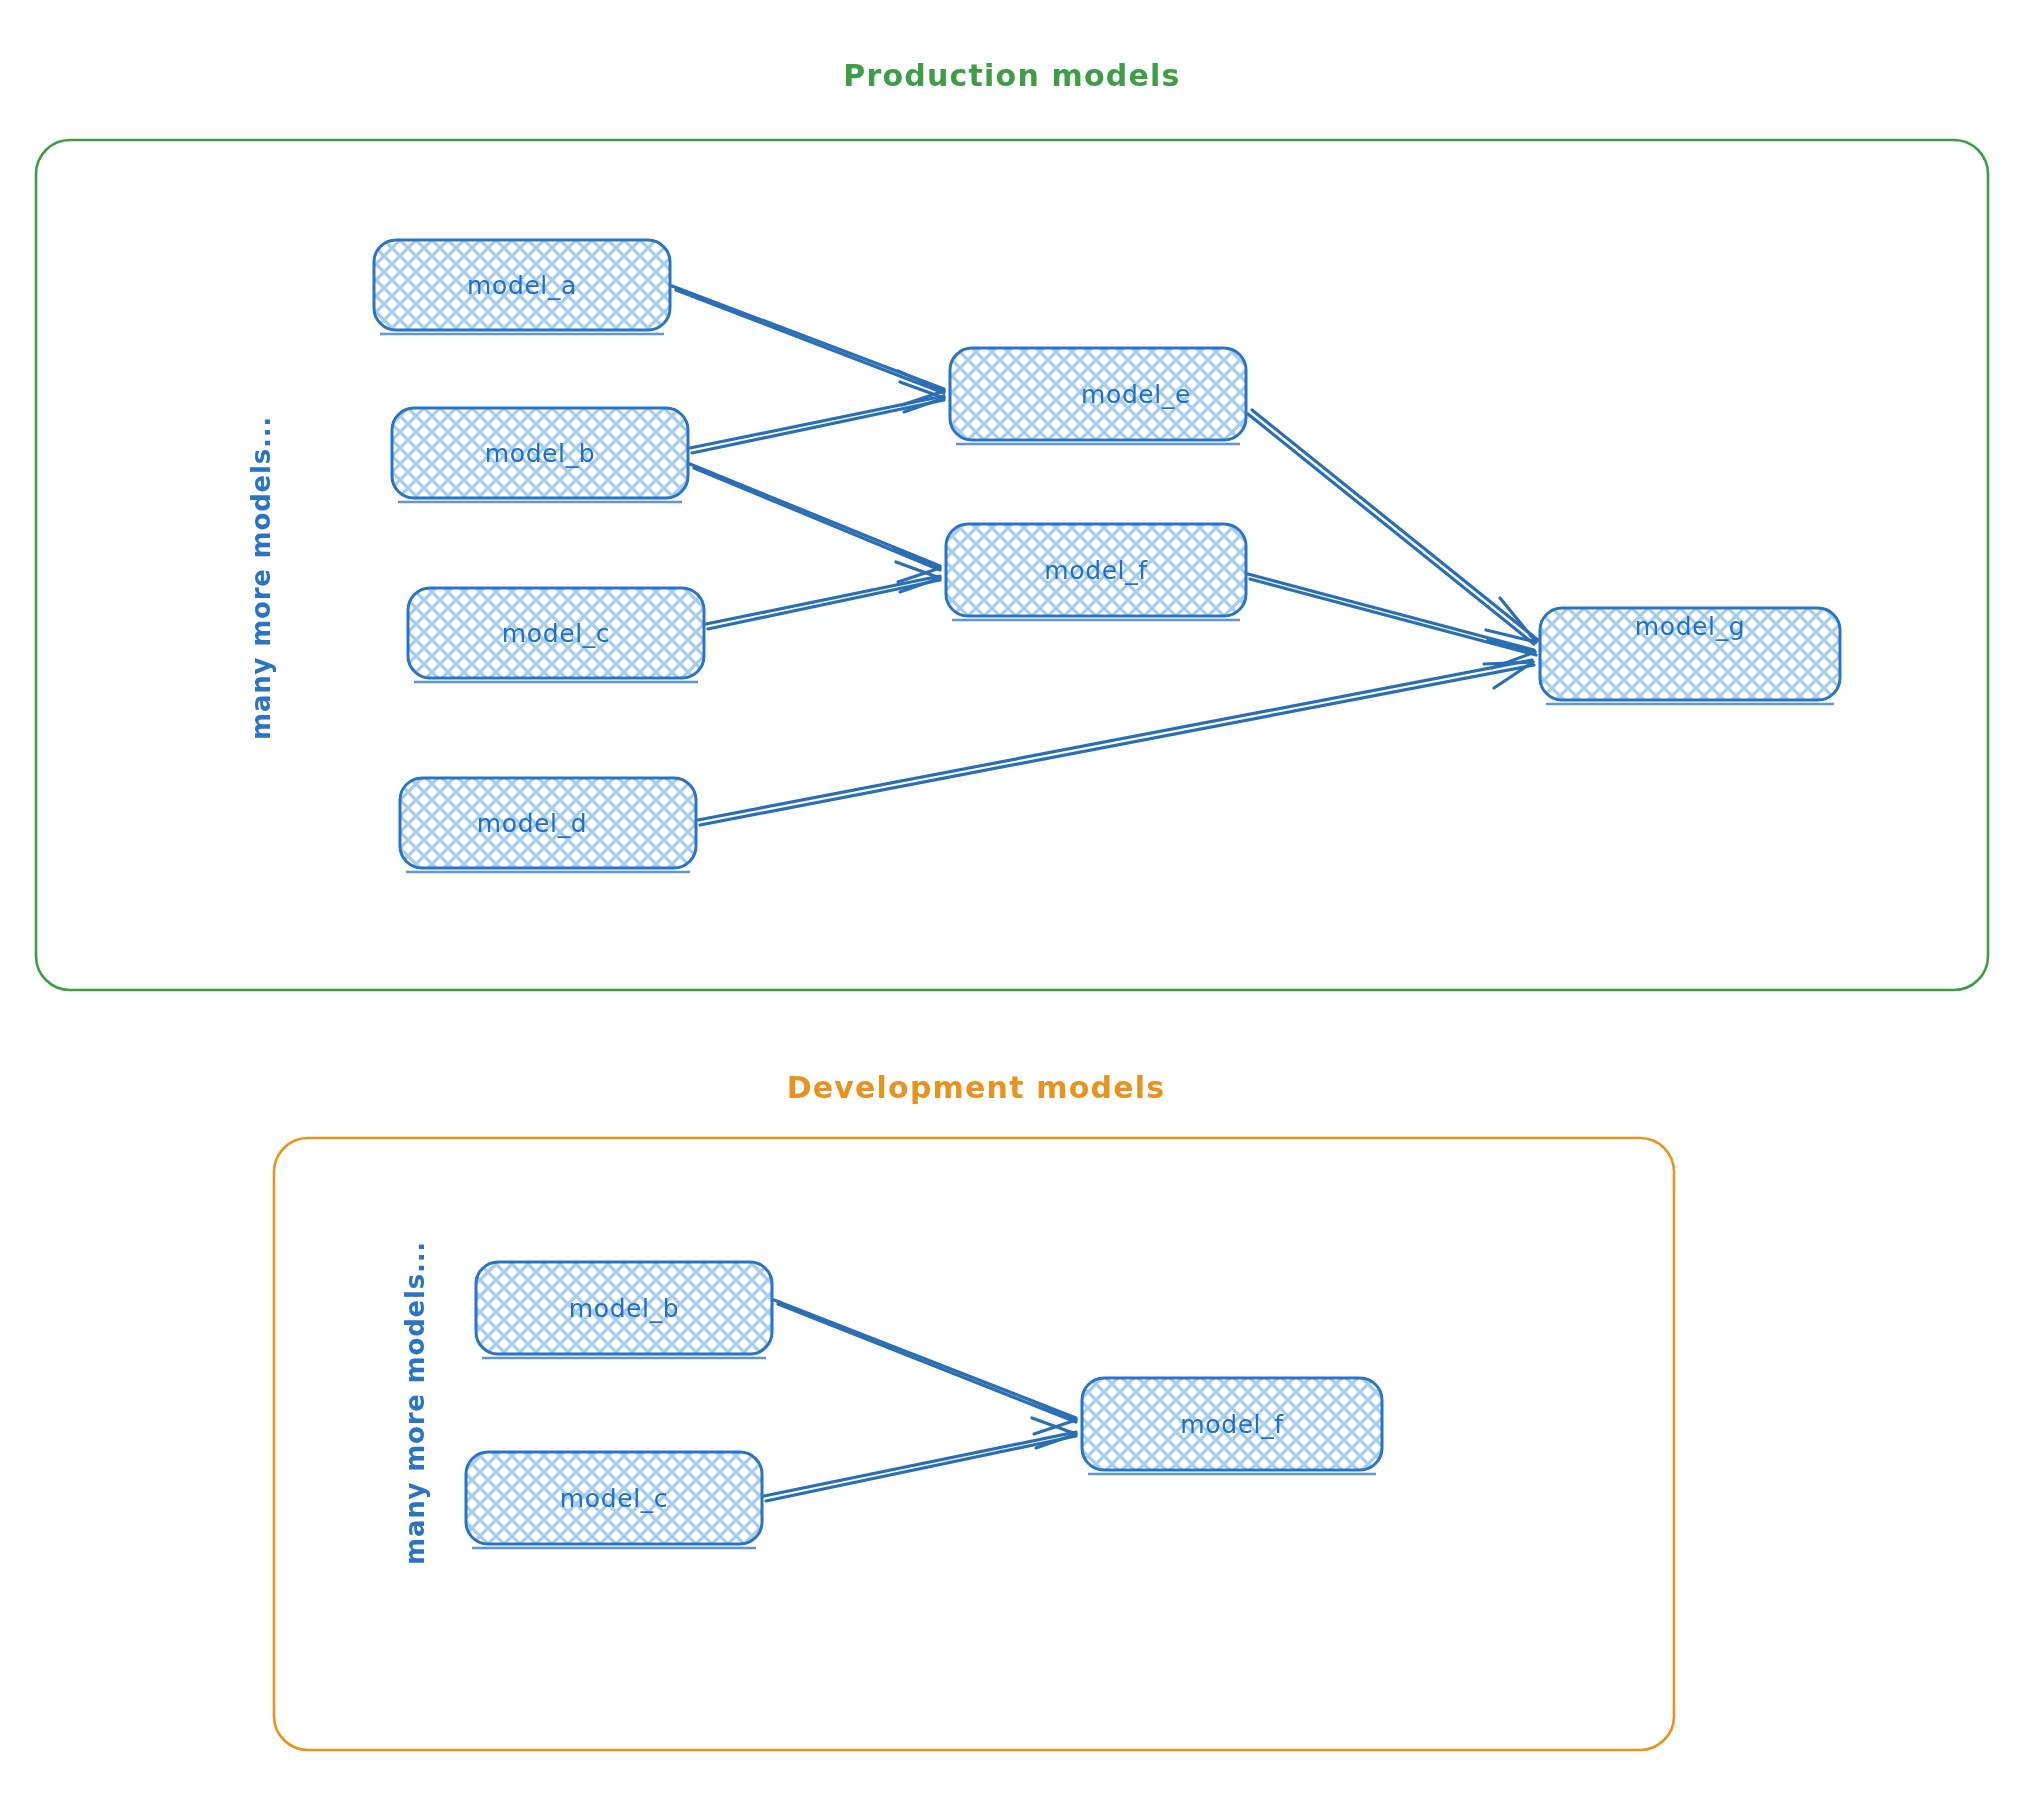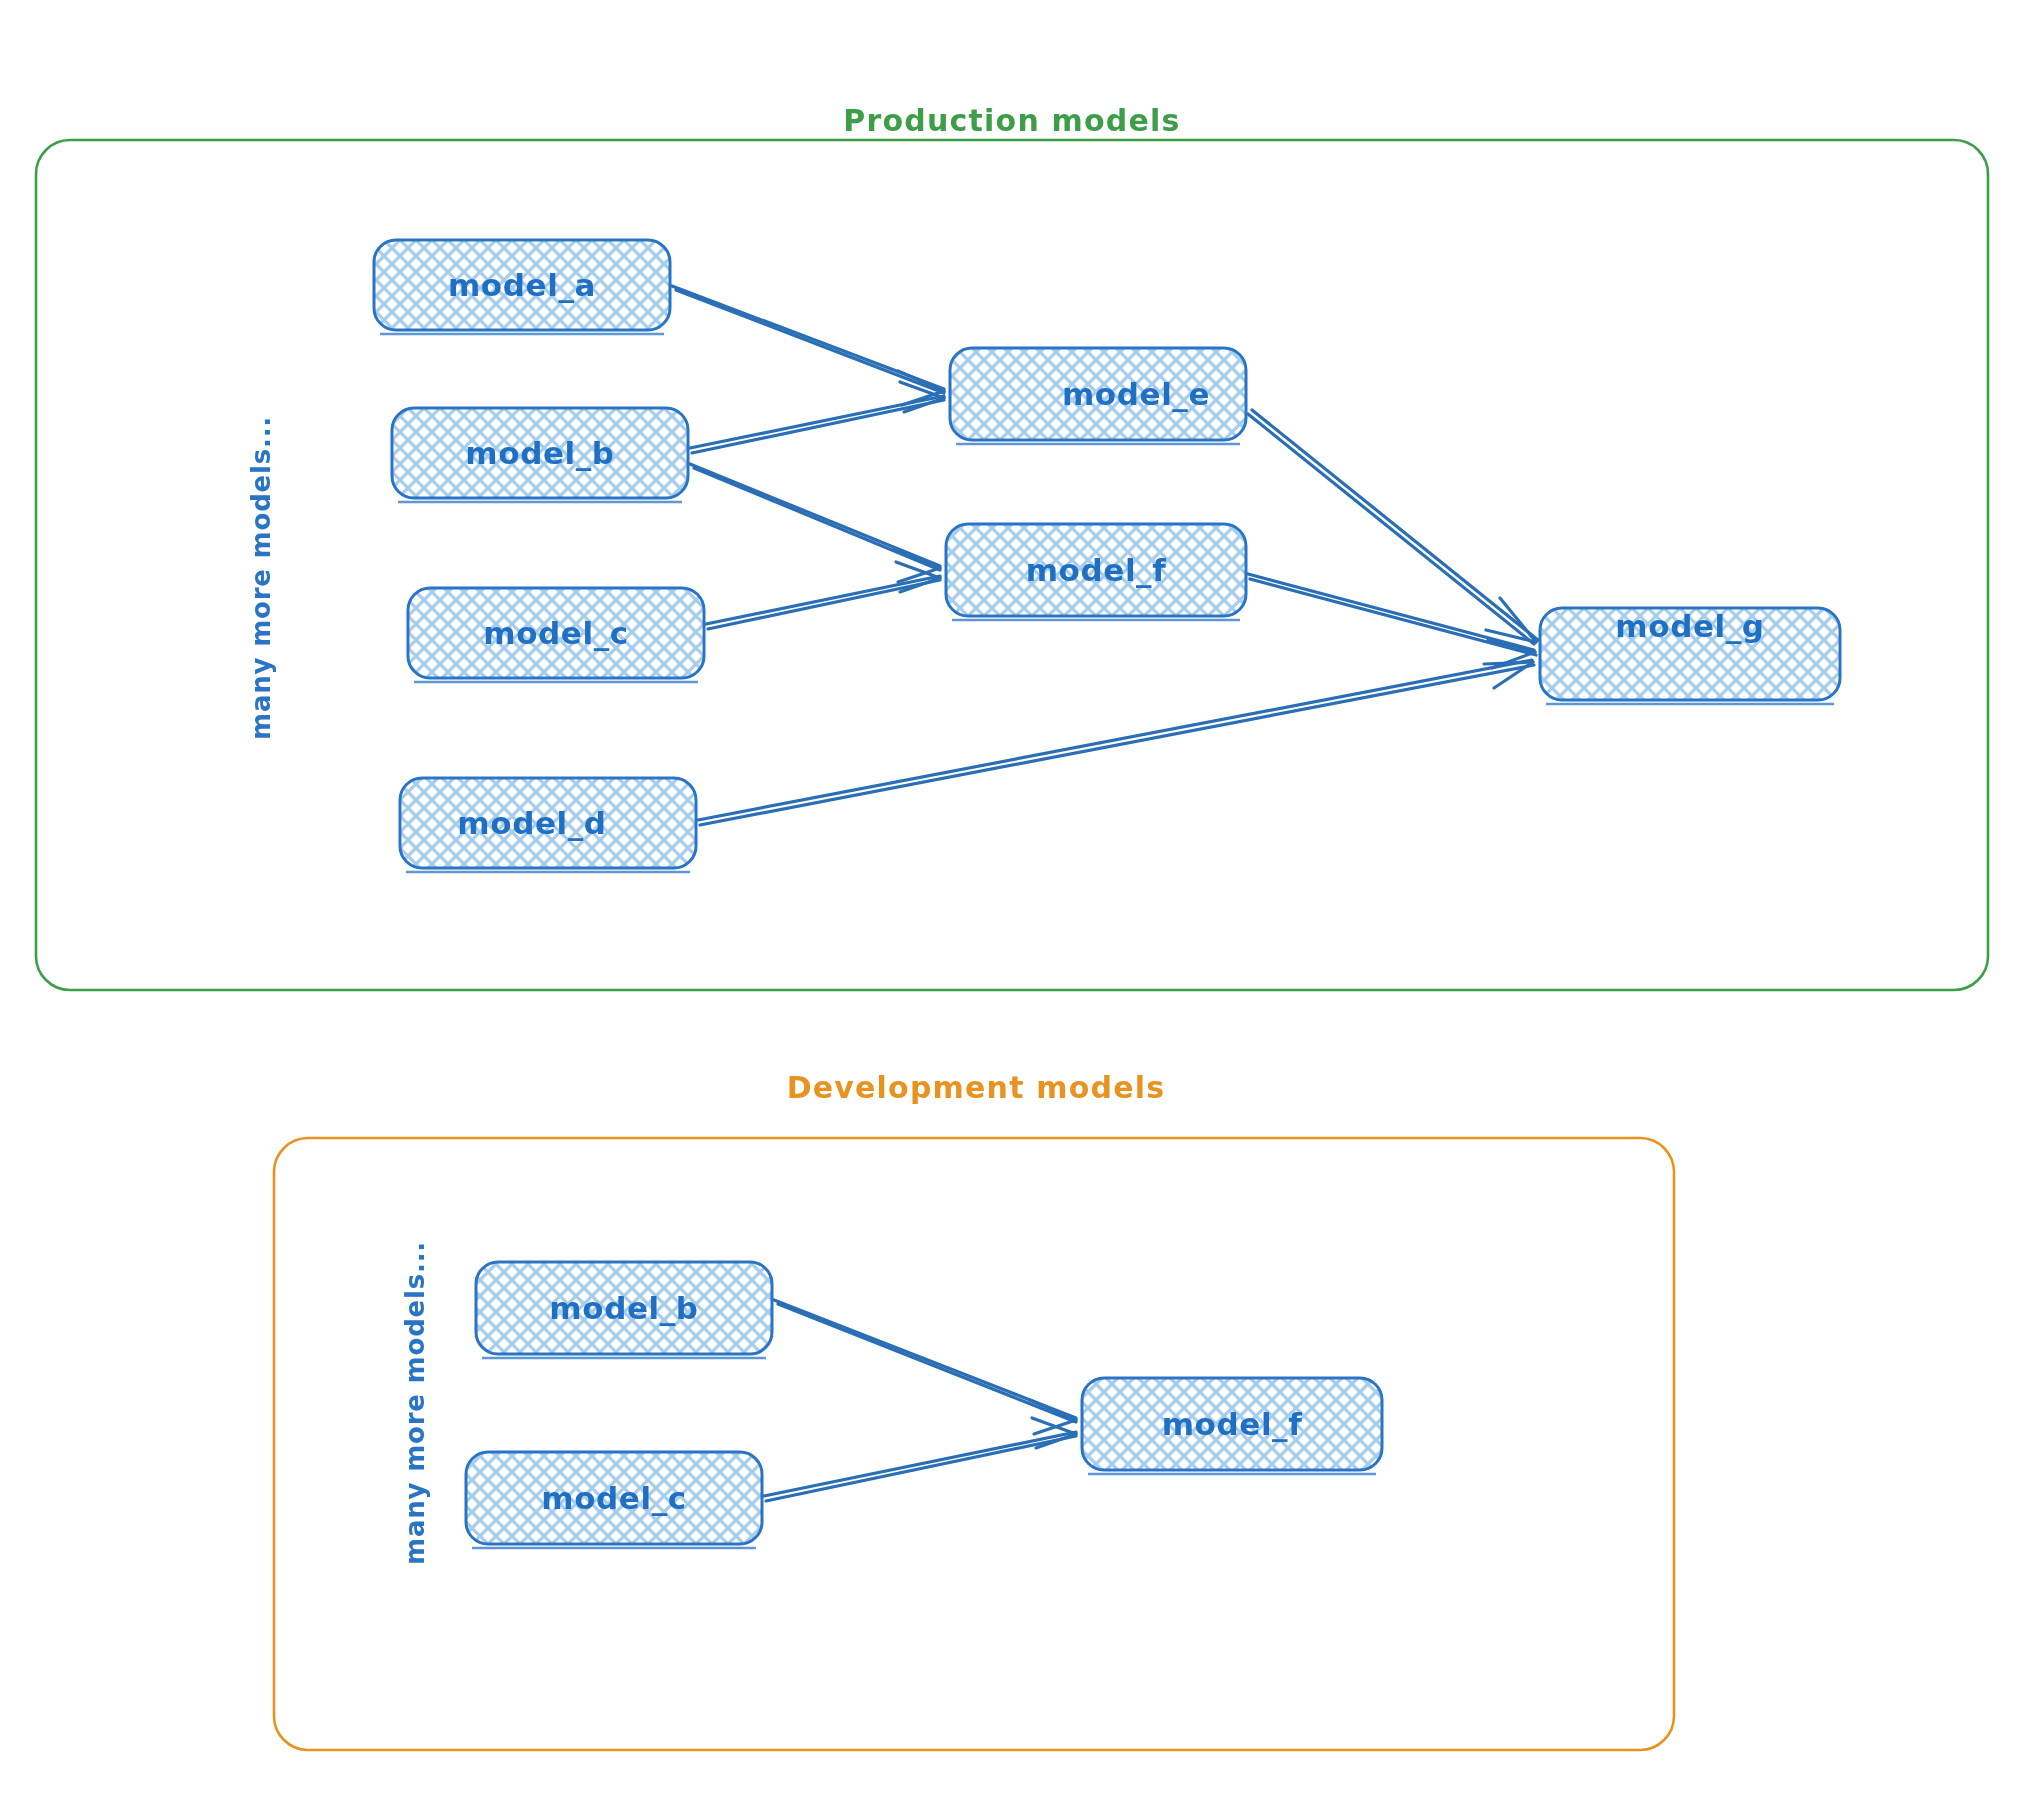--- a/index.html
+++ b/index.html
@@ -25,28 +25,28 @@
 
   .group-title {
     position: absolute;
     font-family: "DejaVu Sans", sans-serif;
     font-size: 30px;
     font-weight: 600;
     letter-spacing: 1.2px;
     white-space: nowrap;
     transform: translateX(-50%);
   }
-  #prod-title { color: #3d9e47; left: 1012px; top: 58px; margin-top: 45px; }
+  #prod-title { color: #3d9e47; left: 1012px; top: 58px; }
   #dev-title  { color: #e8921f; left: 976px; top: 1070px; }
 
   .node-label {
     position: absolute;
     font-family: "DejaVu Sans", sans-serif;
-    font-size: 31px;
-    font-weight: 700;
+    font-size: 25px;
+    font-weight: 400;
     letter-spacing: 0.6px;
     color: #1f6fc4;
     white-space: nowrap;
     transform: translate(-50%, -50%);
     pointer-events: none;
   }
 
   .side-label {
     position: absolute;
     font-family: "DejaVu Sans", sans-serif;

